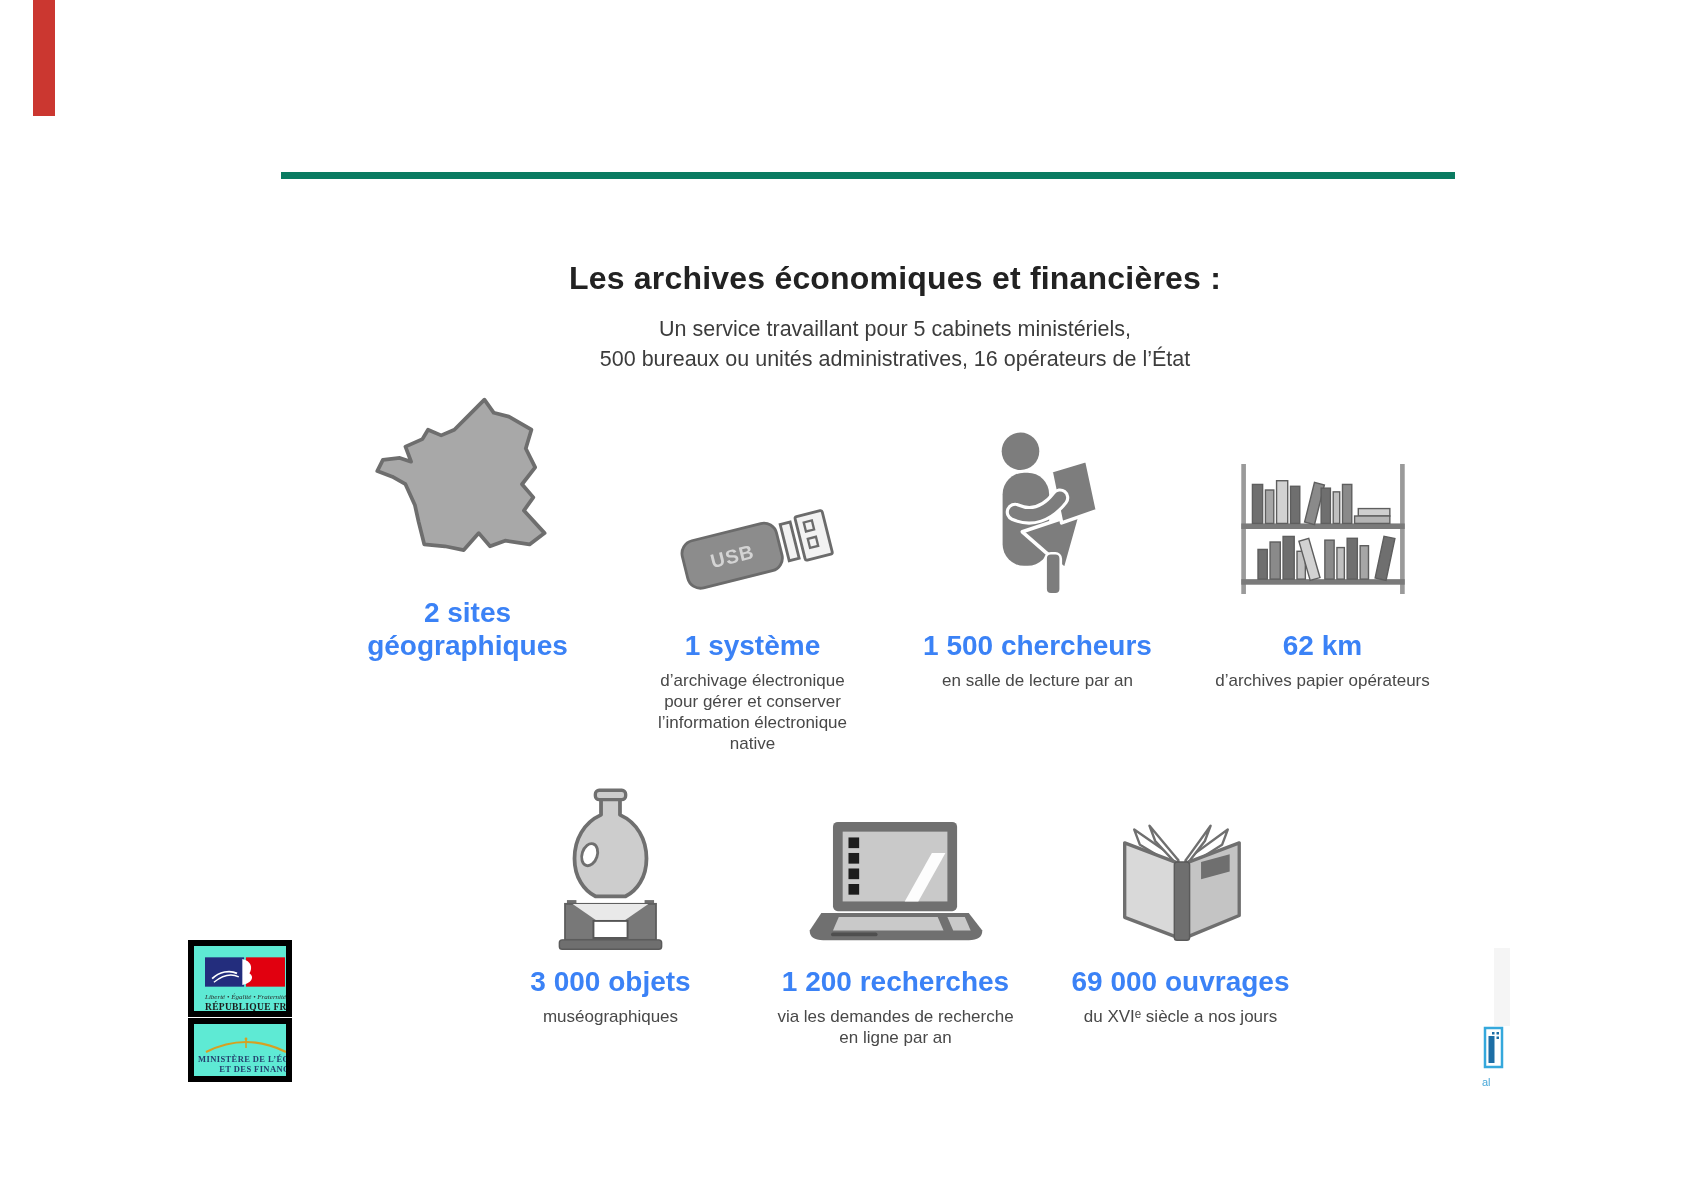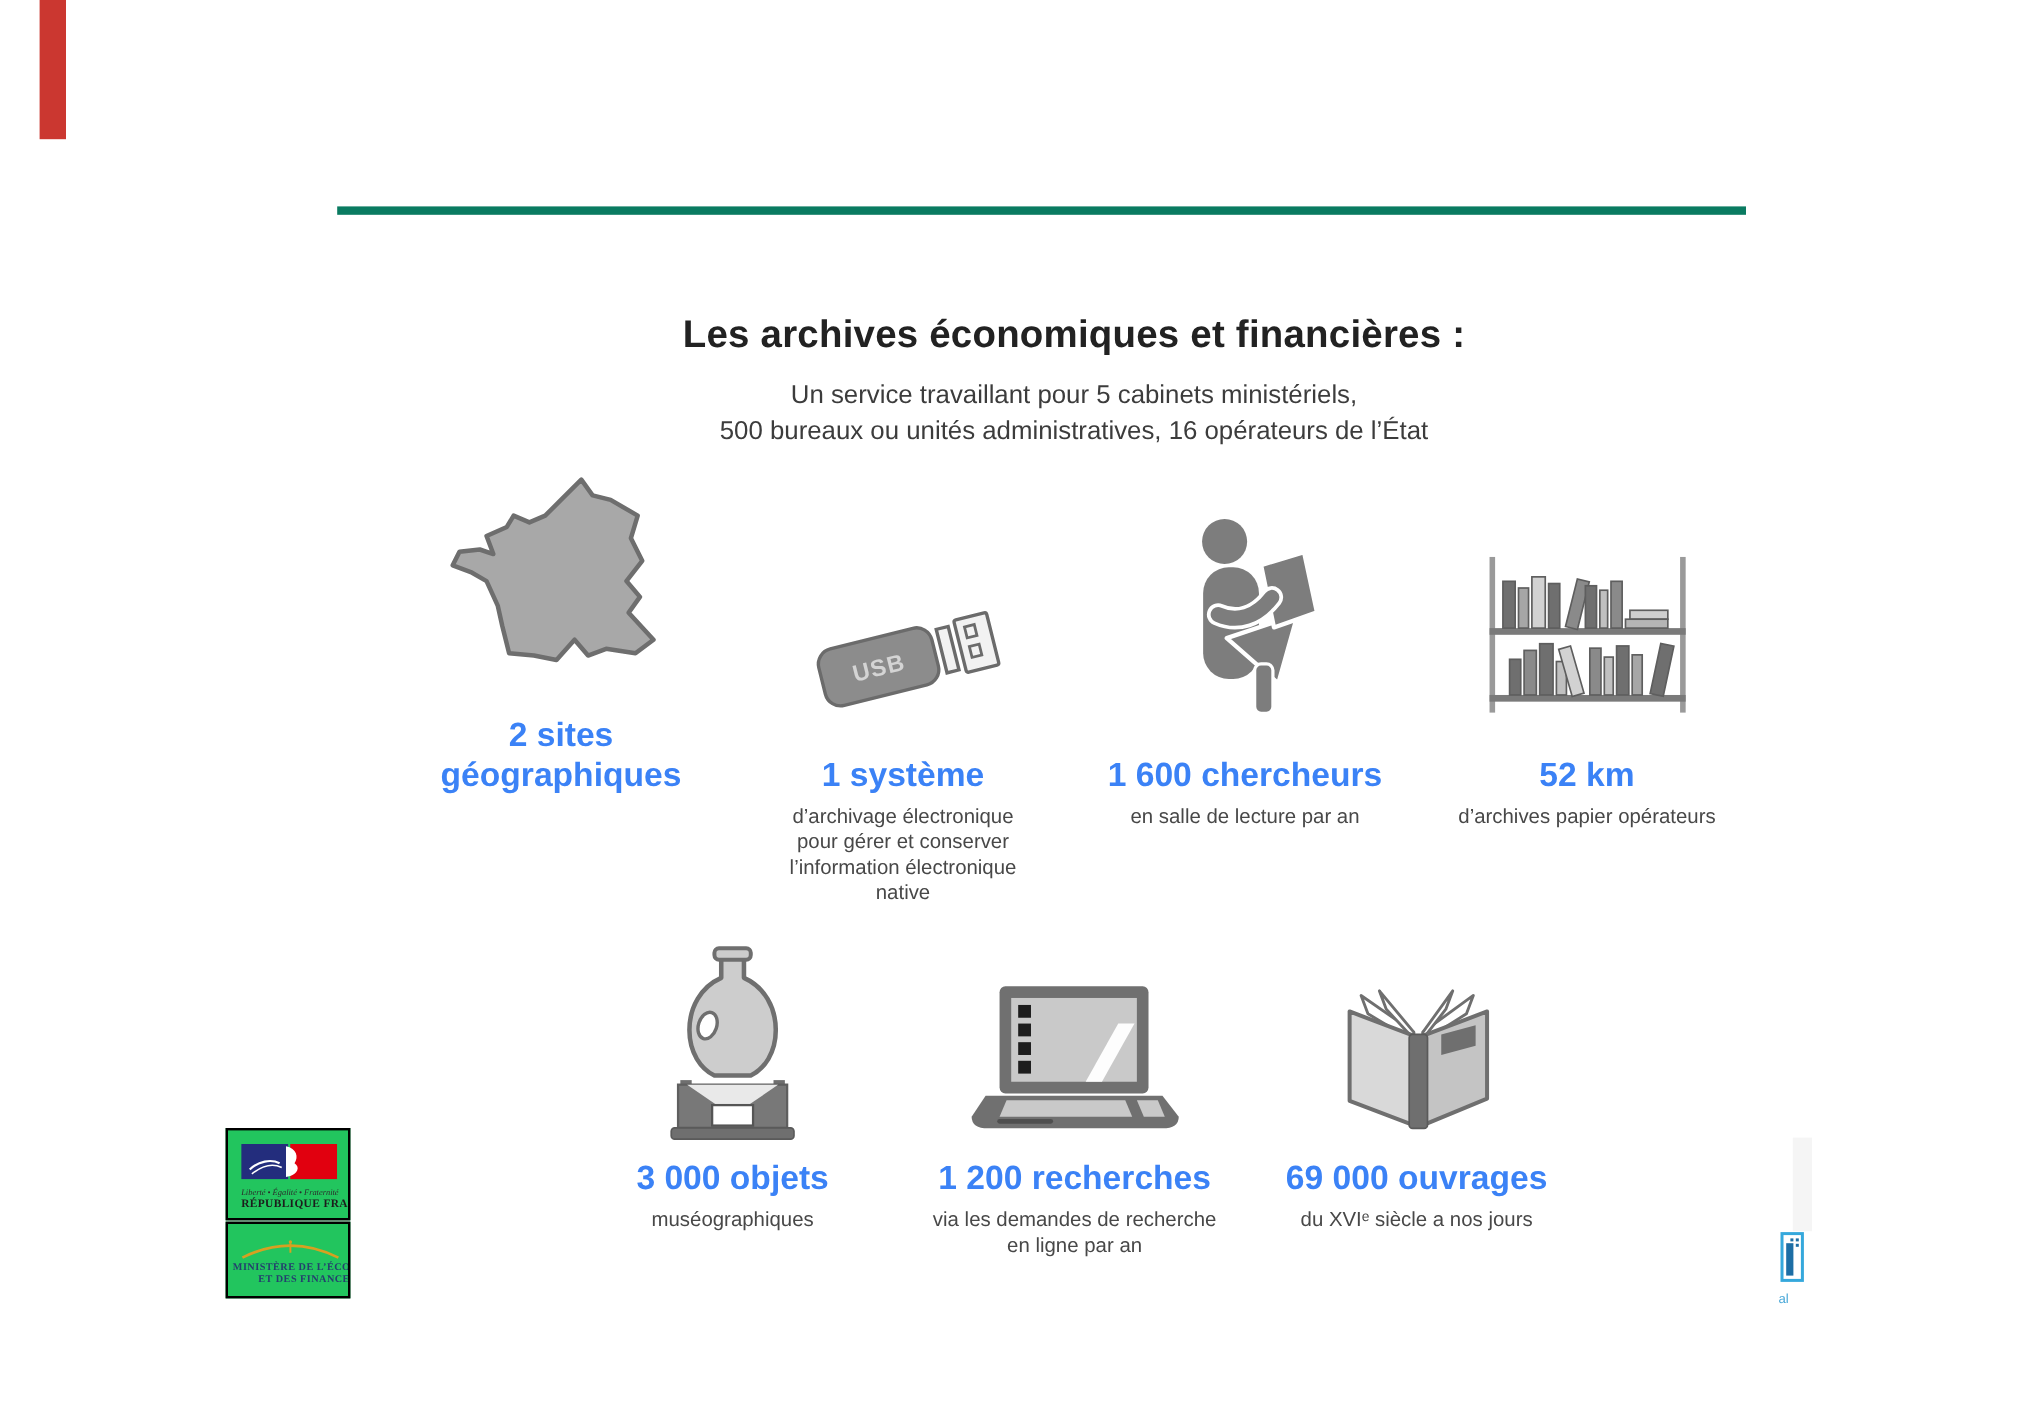--- a/index.html
+++ b/index.html
@@ -29,21 +29,21 @@
     height:64px;display:flex;align-items:flex-end;justify-content:center;
     font-size:28px;font-weight:700;color:#3b82f6;line-height:33px;white-space:pre-line;
   }
   .row-bottom .stat-value{height:46px;}
   .stat-desc{margin-top:8px;font-size:17px;color:#484848;line-height:21px;}
   .w240{max-width:240px;} .w205{max-width:205px;} .w250{max-width:250px;}
   .mb4{margin-bottom:4px;} .mb6{margin-bottom:6px;} .mb16{margin-bottom:16px;}
 
   
   .logos{position:absolute;left:188px;top:940px;width:104px;}
-  .logo-box{background:#22c55e;border:2px solid #000000;overflow:hidden;box-sizing:border-box;}
+  .logo-box{background:#5eead4;border:6px solid #000000;overflow:hidden;box-sizing:border-box;}
   .rf-box{height:77px;padding:11px 0 0 11px;}
   .min-box{height:64px;margin-top:1px;padding:12px 0 0 4px;}
   .motto{font-family:"Liberation Serif", serif;font-style:italic;font-size:7px;color:#2b2b2b;margin-top:2px;white-space:nowrap;}
   .rf-name{font-family:"Liberation Serif", serif;font-size:9.5px;font-weight:700;color:#1c1c1c;letter-spacing:.3px;white-space:nowrap;margin-top:1px;}
   .min-line{font-family:"Liberation Serif", serif;font-size:8.5px;font-weight:700;color:#24406e;letter-spacing:.4px;white-space:nowrap;width:124px;text-align:center;line-height:10px;}
   .min-arc{display:block;margin-left:2px;}
 
   
   .corner{position:absolute;left:1482px;top:1026px;width:44px;text-align:left;}
   .corner-band{position:absolute;left:1494px;top:948px;width:16px;height:78px;background:#f5f5f5;}
@@ -97,21 +97,21 @@
         <svg width="135" height="170" viewBox="0 0 150 190">
           <rect x="36" y="50" width="52" height="104" rx="24" fill="#7d7d7d"></rect>
           <polygon points="58,116 124,94 106,158" fill="#7d7d7d" stroke="#ffffff" stroke-width="4" stroke-linejoin="round"></polygon>
           <rect x="84" y="140" width="17" height="46" rx="6" fill="#7d7d7d" stroke="#ffffff" stroke-width="3"></rect>
           <polygon points="90,48 130,36 142,92 102,106" fill="#7d7d7d" stroke="#ffffff" stroke-width="4" stroke-linejoin="round"></polygon>
           <path d="M50,94 C68,102 86,96 100,78" fill="none" stroke="#ffffff" stroke-width="21" stroke-linecap="round"></path>
           <path d="M50,94 C68,102 86,96 100,78" fill="none" stroke="#7d7d7d" stroke-width="14" stroke-linecap="round"></path>
           <circle cx="56" cy="26" r="21" fill="#7d7d7d"></circle>
         </svg>
       </div>
-      <div class="stat-value">1 600 chercheurs</div>
+      <div class="stat-value">1 500 chercheurs</div>
       <div class="stat-desc">en salle de lecture par an</div>
     </div>
 
     <div class="stat">
       <div class="icon-box">
         <svg class="mb4" width="170" height="130" viewBox="0 0 180 140">
           <rect x="2" y="0" width="5" height="140" fill="#9a9a9a"></rect>
           <rect x="173" y="0" width="5" height="140" fill="#9a9a9a"></rect>
           <rect x="2" y="64" width="176" height="6" fill="#7a7a7a"></rect>
           <rect x="2" y="124" width="176" height="6" fill="#7a7a7a"></rect>
@@ -132,21 +132,21 @@
             <rect x="62" y="94" width="9" height="30" fill="#c0c0c0"></rect>
             <rect x="76" y="80" width="11" height="44" fill="#d2d2d2" transform="rotate(-16 81 124)"></rect>
             <rect x="92" y="82" width="10" height="42" fill="#8a8a8a"></rect>
             <rect x="105" y="90" width="8" height="34" fill="#c0c0c0"></rect>
             <rect x="116" y="80" width="11" height="44" fill="#6f6f6f"></rect>
             <rect x="130" y="88" width="9" height="36" fill="#a6a6a6"></rect>
             <rect x="146" y="78" width="12" height="46" fill="#6f6f6f" transform="rotate(12 152 124)"></rect>
           </g>
         </svg>
       </div>
-      <div class="stat-value">52 km</div>
+      <div class="stat-value">62 km</div>
       <div class="stat-desc">d’archives papier opérateurs</div>
     </div>
   </div>
 
   <div class="row row-bottom">
 
     <div class="stat">
       <div class="icon-box">
         <svg width="125" height="172" viewBox="0 0 132 180">
           <path d="M56,18 L56,36 C38,44 28,62 28,82 C28,102 38,116 50,122 L82,122 C94,116 104,102 104,82 C104,62 94,44 76,36 L76,18 Z" fill="#cdcdcd" stroke="#6f6f6f" stroke-width="4" stroke-linejoin="round"></path>

